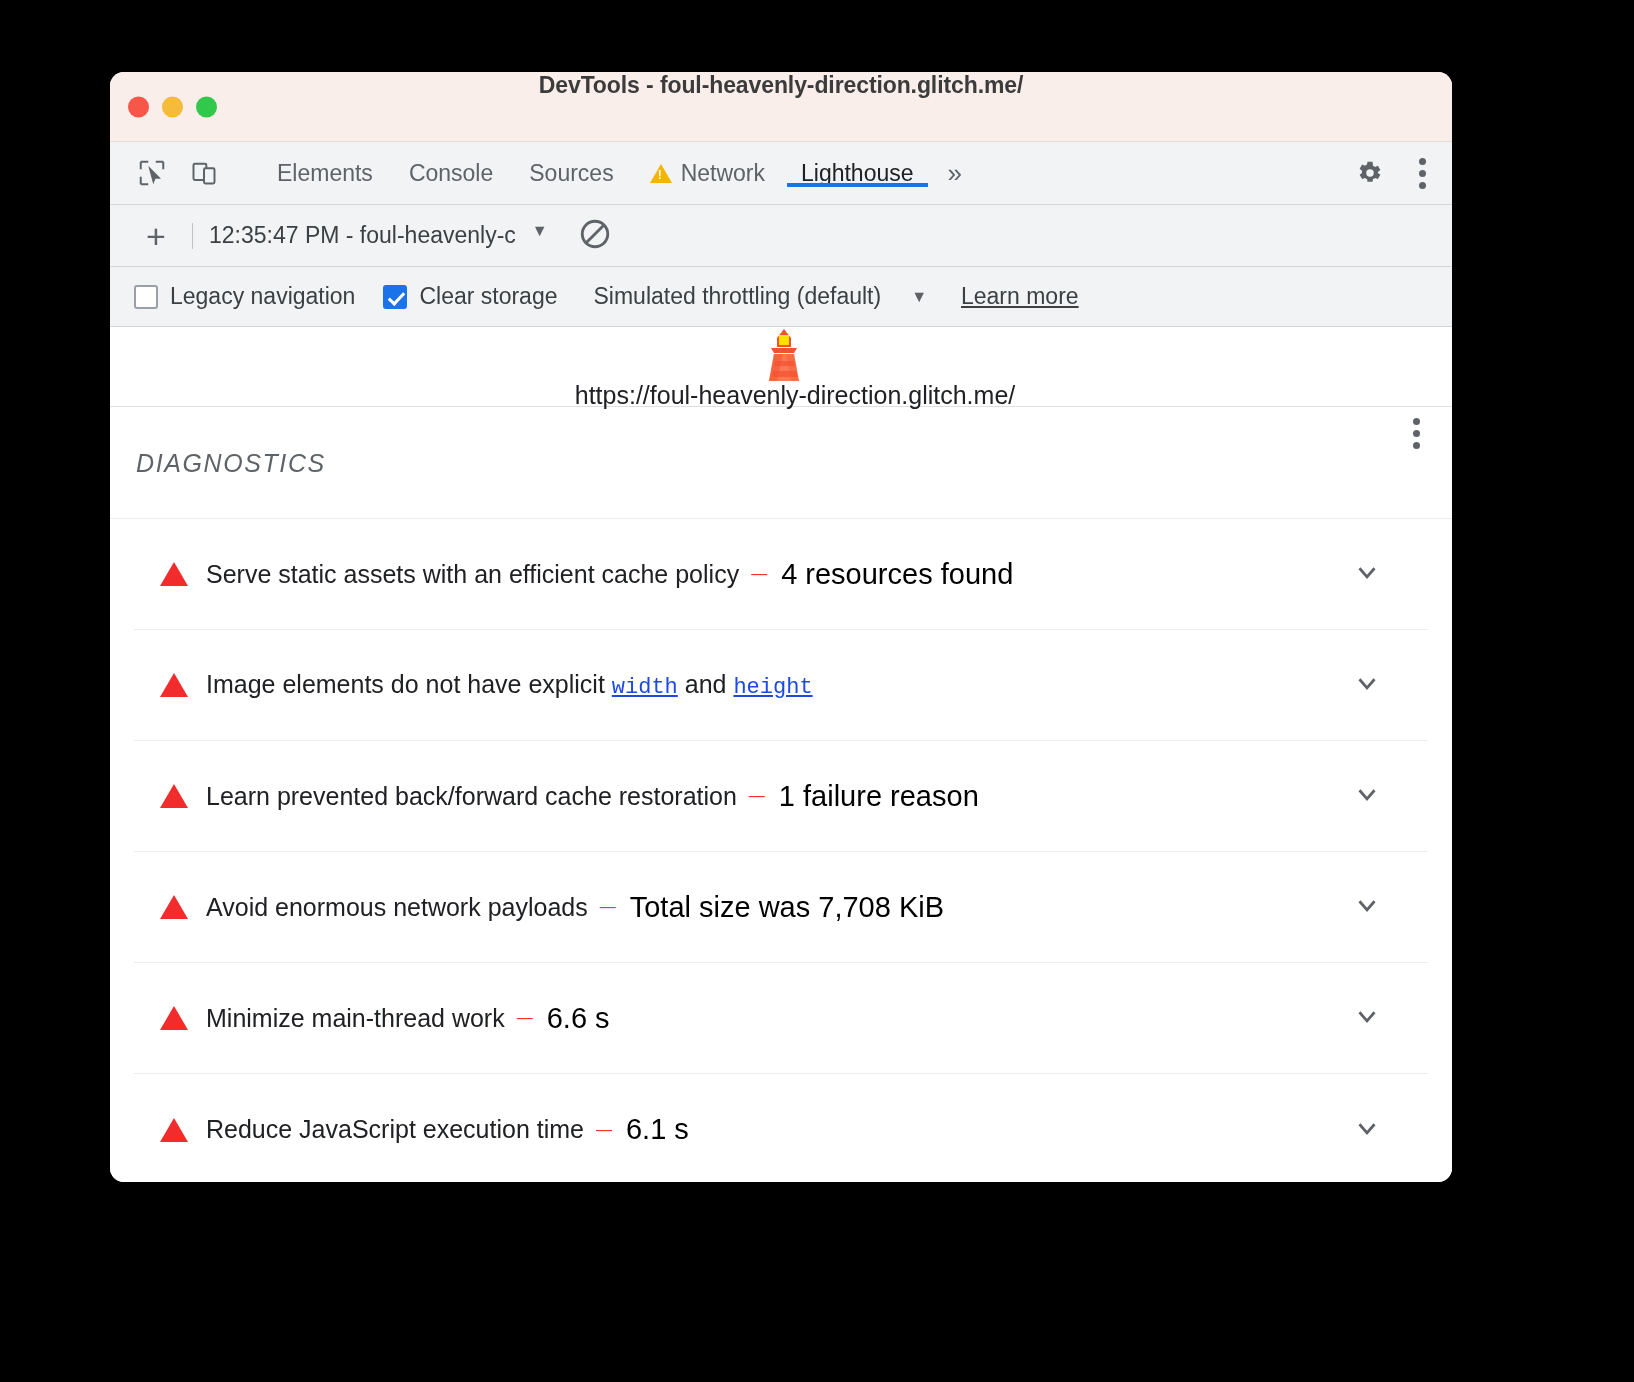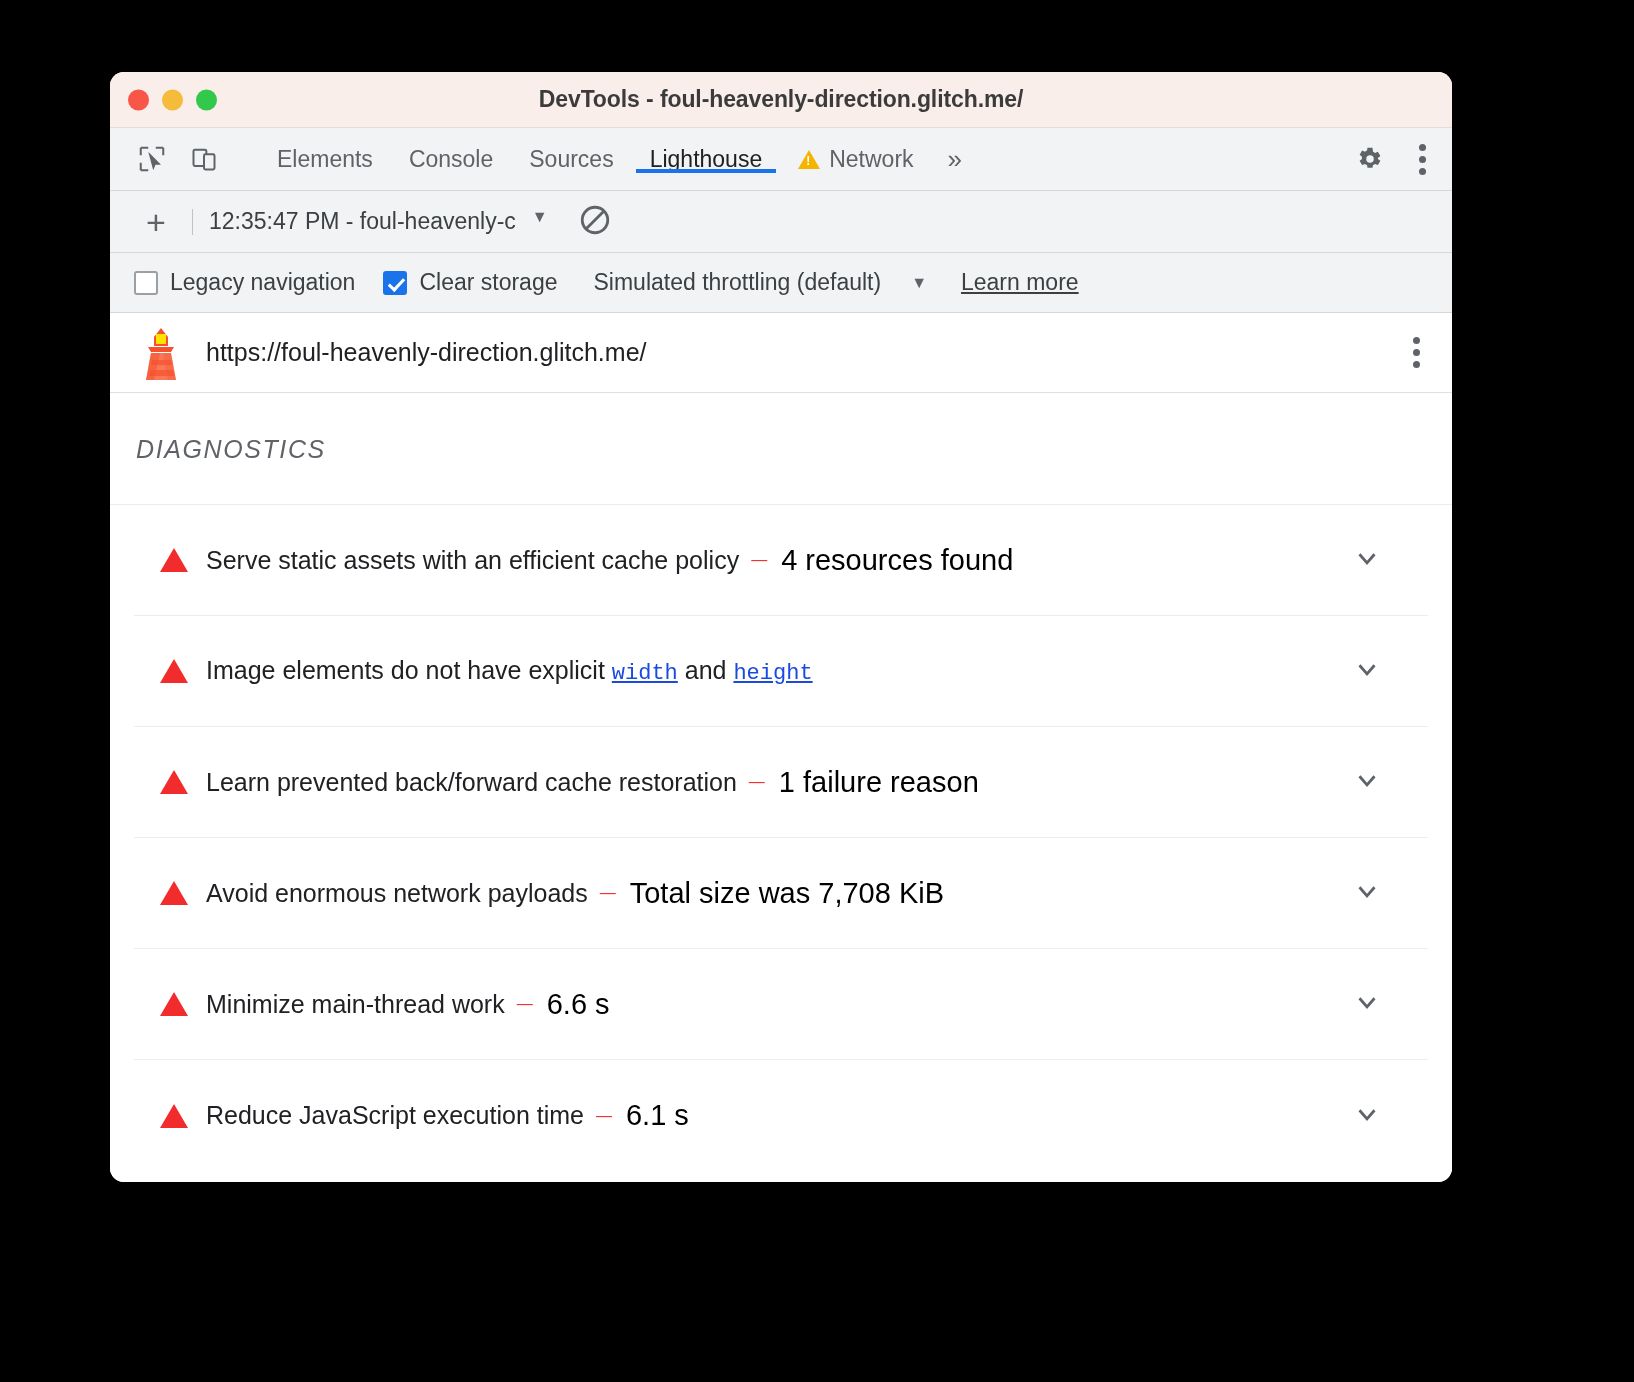--- a/index.html
+++ b/index.html
@@ -19,25 +19,24 @@
     width: 1342px; height: 1110px;
     background: #ffffff;
     border-radius: 14px;
     overflow: hidden;
     box-shadow: 0 18px 60px rgba(0,0,0,0.85);
   }
 
   
   .titlebar {
     position: relative;
-    height: 56px;
+    height: 70px;
     background: #faeeea;
     border-bottom: 1px solid #e3dcd9;
     display: flex;
-    align-items: center;
   }
   .traffic {
     position: absolute;
     left: 18px; top: 50%;
     transform: translateY(-50%);
     display: flex; gap: 13px;
   }
   .dot { width: 21px; height: 21px; border-radius: 50%; }
   .dot.red { background: #f9564a; }
   .dot.yellow { background: #f5bb3a; }
@@ -177,20 +176,21 @@
     text-decoration: underline;
   }
 
   
   .urlrow {
     height: 80px;
     background: #ffffff;
     border-bottom: 1px solid #e0e0e0;
     display: flex; align-items: center;
     padding: 0 22px 0 28px;
+    flex-direction: column;
   }
   .lh-icon { width: 46px; height: 54px; flex: 0 0 46px; }
   .url-text {
     margin-left: 22px;
     font-size: 25px;
     color: #202124;
   }
   .kebab {
     margin-left: auto;
     display: flex; flex-direction: column; gap: 5px;
@@ -285,26 +285,26 @@
 
     <div class="tab">
       <span>Elements</span>
     </div>
     <div class="tab">
       <span>Console</span>
     </div>
     <div class="tab">
       <span>Sources</span>
     </div>
-    <div class="tab active">
-      <span>Lighthouse</span>
-    </div>
     <div class="tab">
       <span class="warn-tri"></span>
       <span>Network</span>
+    </div>
+    <div class="tab active">
+      <span>Lighthouse</span>
     </div>
     <div class="tab-more">»</div>
 
     <div class="tabbar-right">
       <div class="tb-sep"></div>
       <div class="tb-icon">
         <svg width="30" height="30" viewBox="0 0 24 24" fill="#5f6368">
           <path d="M19.1 12.9a7.6 7.6 0 000-1.8l2-1.5-2-3.4-2.3.9a7.4 7.4 0 00-1.6-.9L14.8 3h-4l-.4 2.2c-.6.2-1.1.5-1.6.9l-2.3-.9-2 3.4 1.9 1.5a7.6 7.6 0 000 1.8l-1.9 1.5 2 3.4 2.3-.9c.5.4 1 .7 1.6.9l.4 2.2h4l.4-2.2c.6-.2 1.1-.5 1.6-.9l2.3.9 2-3.4-2-1.5zM12.8 15a3 3 0 110-6 3 3 0 010 6z"></path>
         </svg>
       </div>

